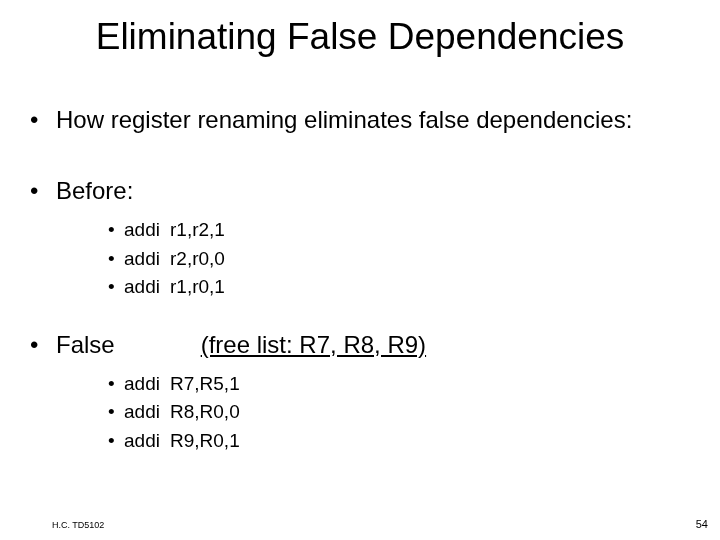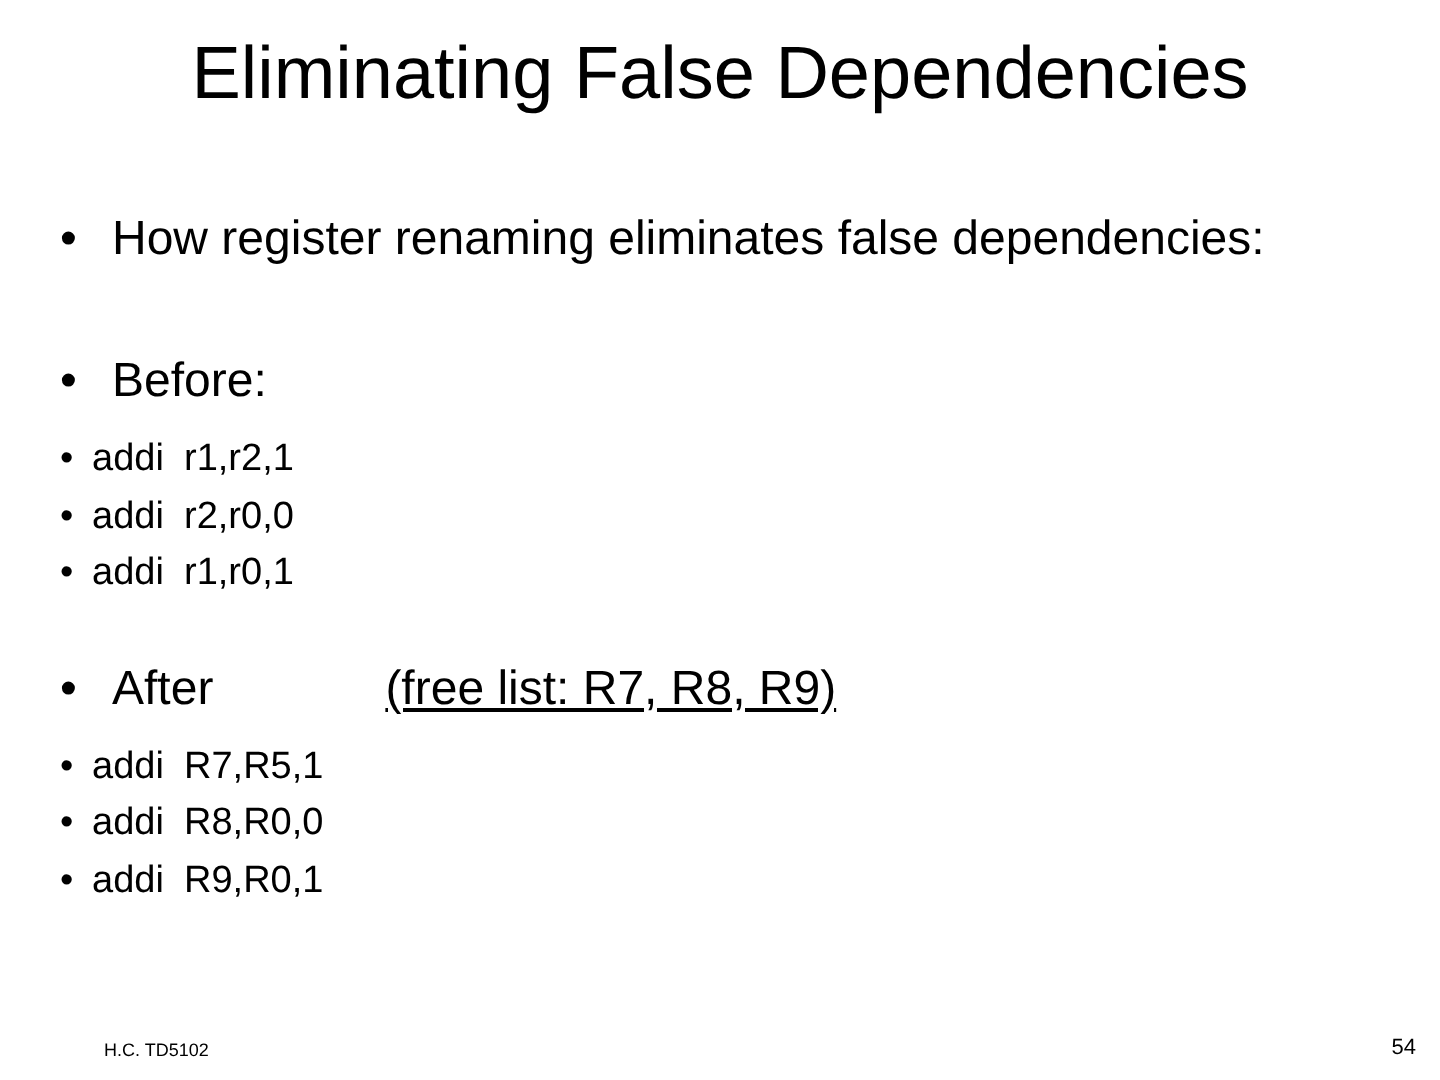--- a/index.html
+++ b/index.html
@@ -64,20 +64,21 @@
     display: inline-block;
     vertical-align: top;
   }
   .after-extra {
     margin-left: 86px;
     display: inline-block;
     vertical-align: top;
     text-decoration: underline;
   }
   .sub-list {
+    margin-left: 78px;
     margin-top: 6px;
     margin-bottom: 28px;
   }
   .sub-item {
     font-size: 19px;
     line-height: 1.5;
   }
   .sub-item .dot2 {
     display: inline-block;
     width: 16px;
@@ -131,21 +132,21 @@
       </div>
       <div class="sub-item">
         <span class="dot2">•</span><span class="op">addi</span><span class="args">r2,r0,0</span>
       </div>
       <div class="sub-item">
         <span class="dot2">•</span><span class="op">addi</span><span class="args">r1,r0,1</span>
       </div>
     </div>
 
     <div class="b1-line">
-      <span class="dot">•</span><span class="txt">After</span><span class="after-extra">(free list: R7, R8, R9)</span>
+      <span class="dot">•</span><span class="txt">False</span><span class="after-extra">(free list: R7, R8, R9)</span>
     </div>
 
     <div class="sub-list">
       <div class="sub-item">
         <span class="dot2">•</span><span class="op">addi</span><span class="args">R7,R5,1</span>
       </div>
       <div class="sub-item">
         <span class="dot2">•</span><span class="op">addi</span><span class="args">R8,R0,0</span>
       </div>
       <div class="sub-item">

